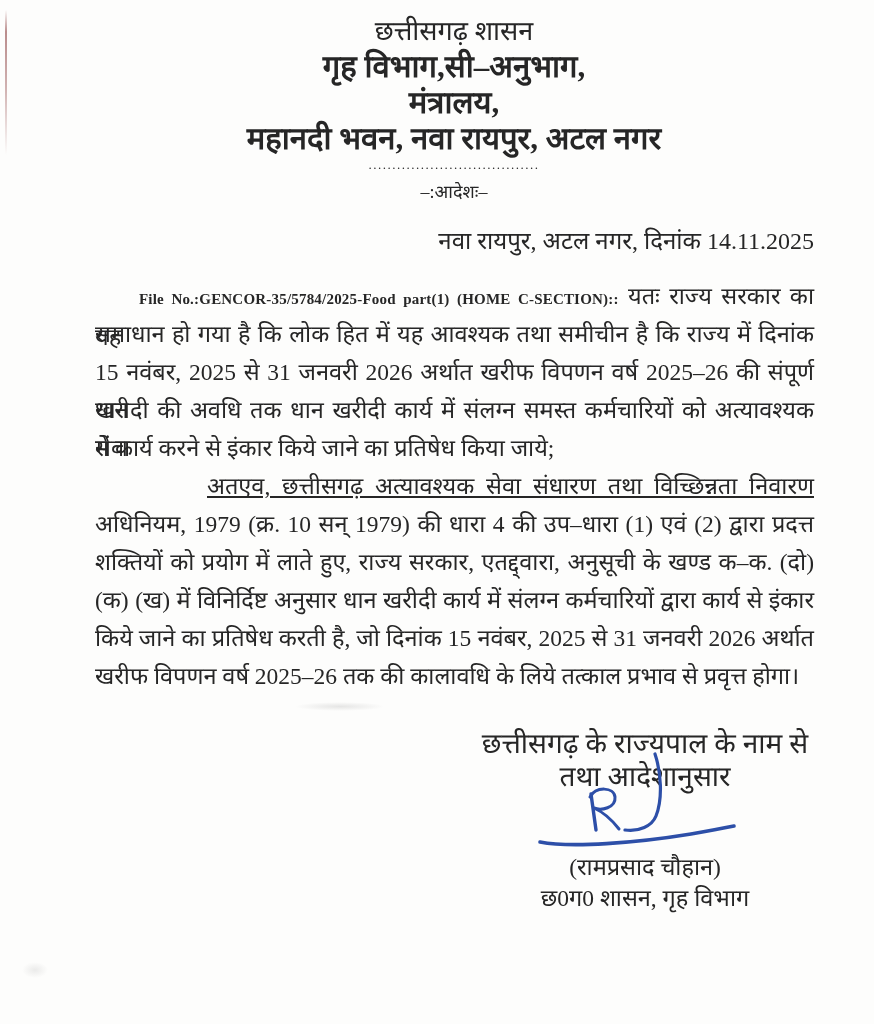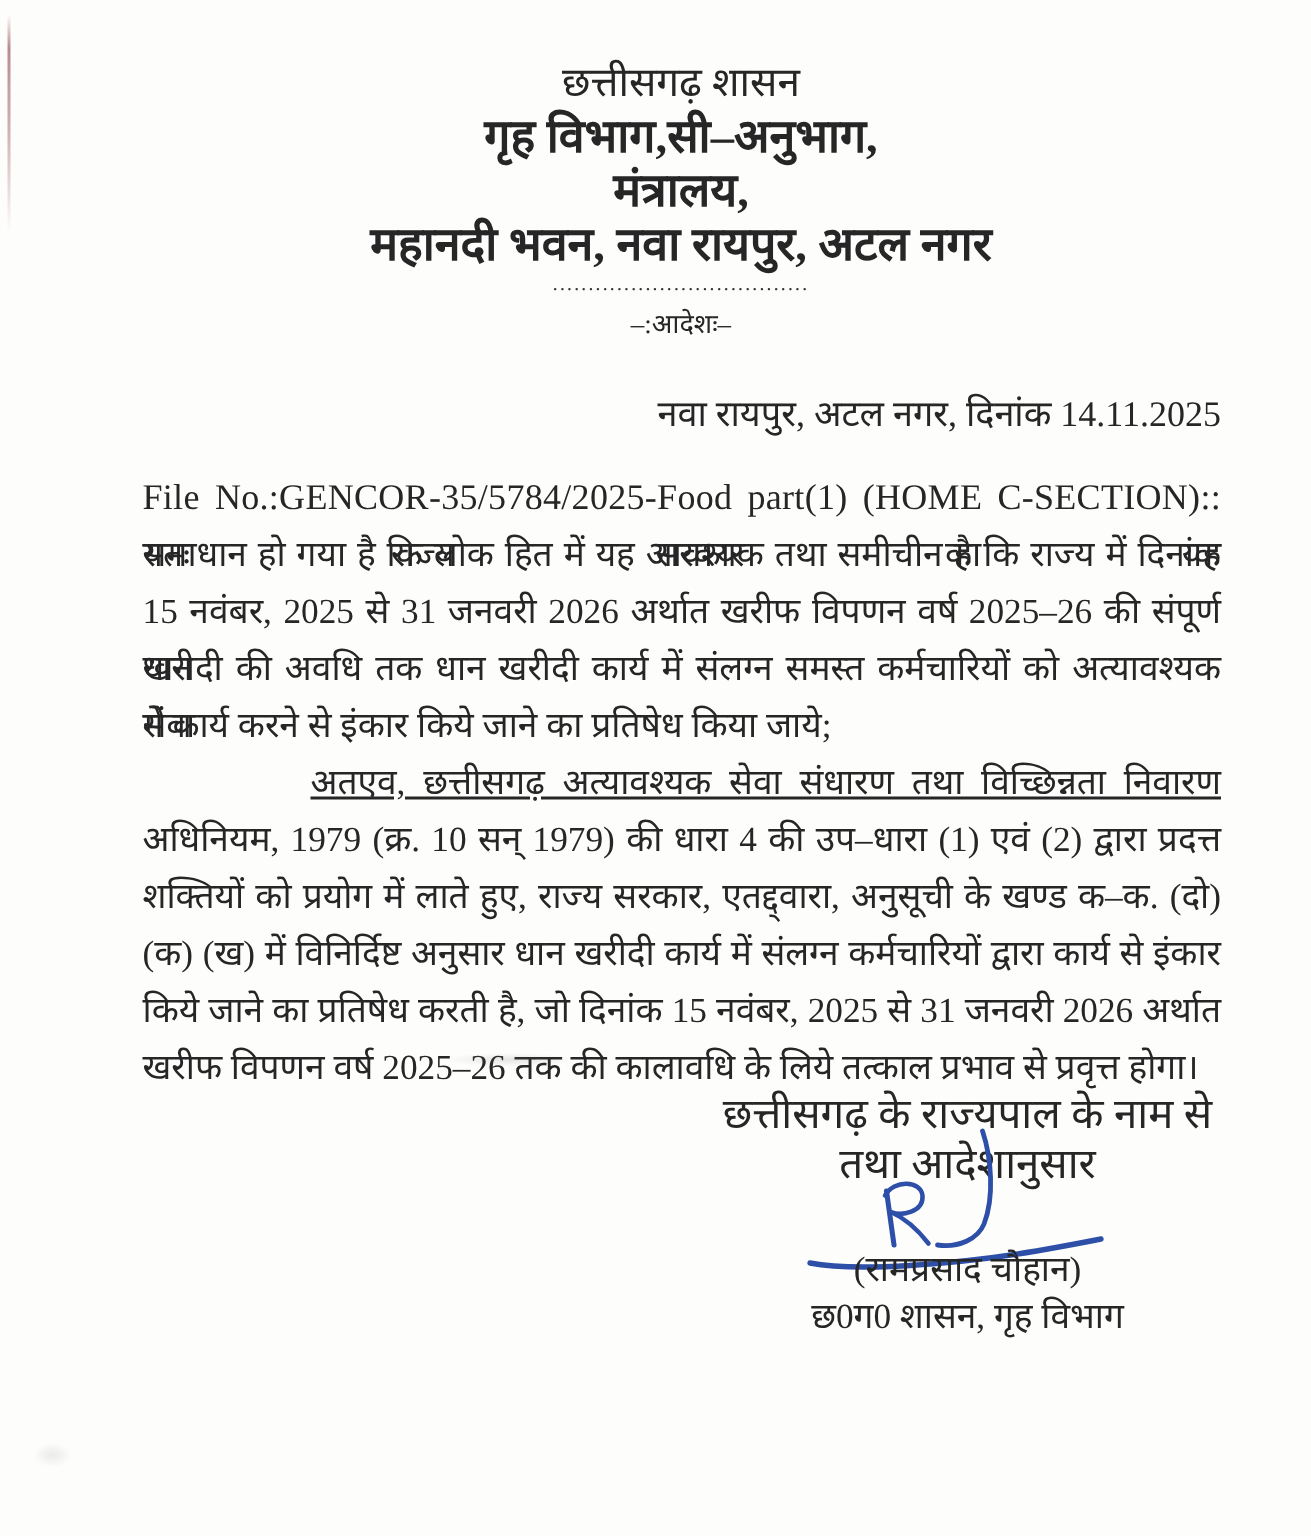--- a/index.html
+++ b/index.html
@@ -15,36 +15,36 @@
   
   .edge-line{
     position:absolute;left:5px;top:10px;width:2px;height:145px;
     background:linear-gradient(180deg,rgba(140,70,70,0) 0%,rgba(150,80,80,.65) 15%,rgba(155,88,88,.45) 55%,rgba(150,80,80,0) 100%);
   }
   .smudge-a{position:absolute;left:295px;top:702px;width:90px;height:9px;border-radius:50%;
     background:radial-gradient(ellipse at center,rgba(120,120,120,.18),rgba(120,120,120,0) 70%);}
   .smudge-b{position:absolute;left:22px;top:962px;width:26px;height:16px;border-radius:50%;
     background:radial-gradient(ellipse at center,rgba(130,130,130,.15),rgba(130,130,130,0) 70%);}
   
-  .letterhead{padding-top:13px;padding-left:34px;text-align:center;line-height:36px;margin-top:24px;}
+  .letterhead{padding-top:13px;padding-left:34px;text-align:center;line-height:36px;}
   .lh1{font-size:27px;}
   .lh2,.lh3,.lh4{font-size:31px;font-weight:bold;}
   .dots{display:block;font-size:13px;line-height:10px;letter-spacing:1.5px;color:#2f2f2f;margin-top:3px;}
   .order-title{font-size:18px;margin-top:4px;line-height:36px;}
   
-  .dateline{margin-top:28px;text-align:right;padding-right:60px;font-size:24px;line-height:30px;}
+  .dateline{margin-top:16px;text-align:right;padding-right:60px;font-size:24px;line-height:30px;}
   
   .order-body{margin:21px 60px 0 95px;}
   .bline{height:38px;line-height:38px;font-size:23.5px;white-space:nowrap;}
   .just{white-space:normal;text-align:justify;text-align-last:justify;}
   .indent{text-indent:112px;text-decoration:underline;}
-  .fileno{font-family:"Liberation Serif",serif;font-weight:normal;font-size:24px;letter-spacing:.2px;}
+  .fileno{font-family:"Liberation Serif",serif;font-weight:bold;font-size:15px;letter-spacing:.2px;margin-left:44px;}
   
   .sig-block{position:absolute;left:478px;top:727px;width:334px;text-align:center;font-size:28px;line-height:33px;}
-  .name-block{position:absolute;left:478px;top:832px;width:334px;text-align:center;font-size:23.5px;line-height:31px;}
+  .name-block{position:absolute;left:478px;top:852px;width:334px;text-align:center;font-size:23.5px;line-height:31px;}
   .signature-svg{position:absolute;left:526px;top:742px;width:218px;height:108px;}
   .signature-svg path{fill:none;stroke:var(--sig,#2d4fa8);stroke-linecap:round;stroke-linejoin:round;}
 </style>
 </head>
 <body>
 
 <div class="page">
 
   <div class="edge-line"></div>
   <div class="smudge-a"></div>

